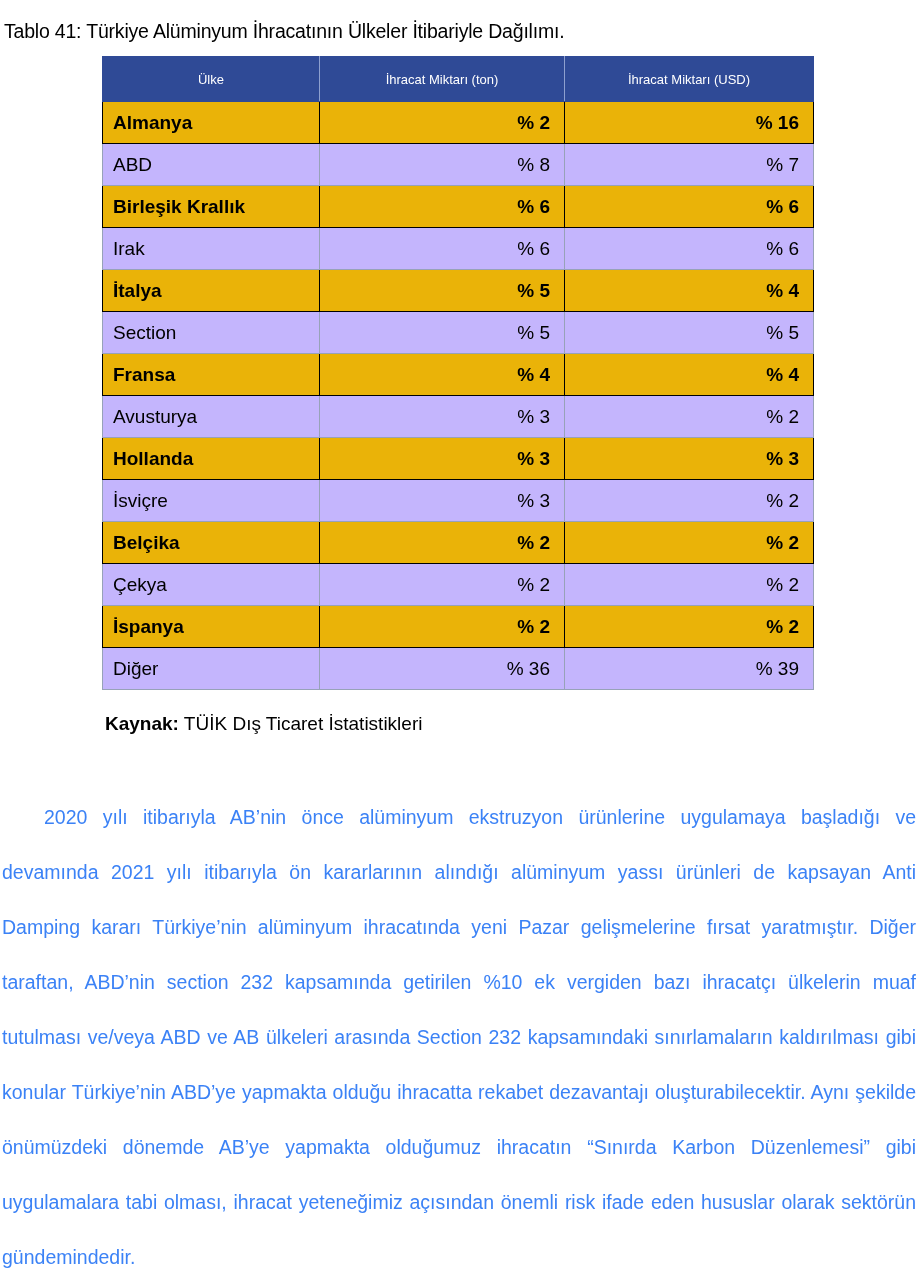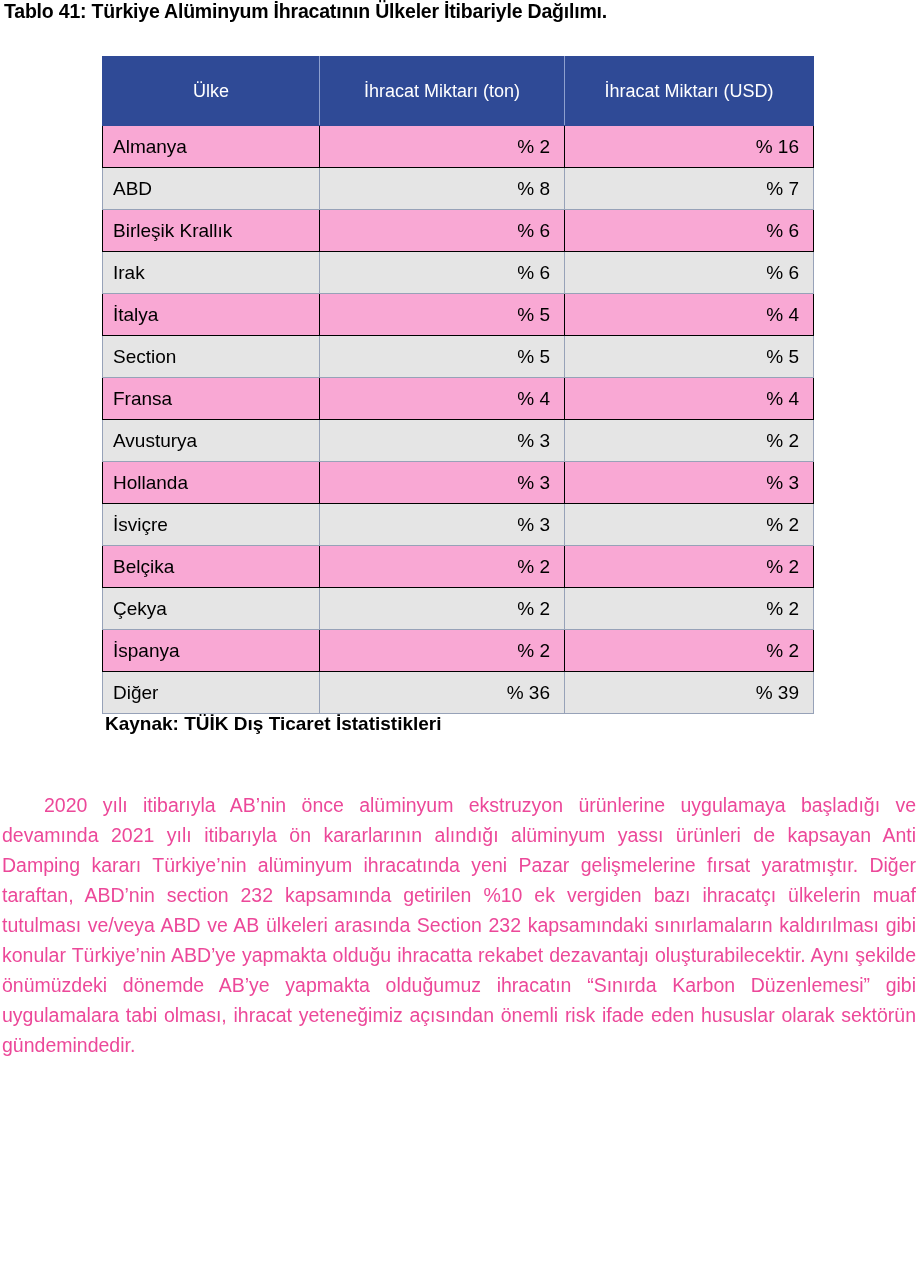--- a/index.html
+++ b/index.html
@@ -18,23 +18,23 @@
 
   .page {
     position: absolute;
     inset: 0;
   }
 
   
   .table-caption {
     position: absolute;
     left: 4px;
-    top: 0;
+    top: 20px;
     font-size: 19.5px;
-    font-weight: bold;
+    font-weight: normal;
     letter-spacing: -0.2px;
     white-space: nowrap;
     color: #000;
   }
 
   
   .table-wrap {
     position: absolute;
     left: 102px;
     top: 56px;
@@ -45,79 +45,79 @@
     width: 711px;
     table-layout: fixed;
   }
   table.dist-table col.c-country { width: 217px; }
   table.dist-table col.c-ton     { width: 245px; }
   table.dist-table col.c-usd     { width: 249px; }
 
   thead th {
     background: #2F4A96;
     color: #ffffff;
-    font-size: 18px;
+    font-size: 13px;
     font-weight: normal;
     text-align: center;
     height: 44px;
-    padding: 12px 8px;
+    padding: 0 8px;
     border: 1px solid #2F4A96;
     border-right-color: #8ea0cf;
     white-space: nowrap;
   }
   thead th:last-child { border-right-color: #2F4A96; margin-left: 44px; }
 
   tbody td {
     font-size: 19px;
     height: 41px;
     padding: 0 10px;
     vertical-align: middle;
     white-space: nowrap;
   }
   tbody tr.r-odd td {
-    background: #f9a8d4;
-    font-weight: normal;
+    background: #eab308;
+    font-weight: bold;
     border: 1.6px solid #000000;
   }
   tbody tr.r-even td {
-    background: #e5e5e5;
+    background: #c4b5fd;
     font-weight: normal;
     border: 1px solid #97a2b8;
   }
   td.country { text-align: left; }
   td.num     { text-align: right; padding-right: 14px; }
 
   
   .source-line {
     position: absolute;
     left: 105px;
     top: 713px;
     font-size: 19px;
     white-space: nowrap;
   }
   .source-line .src-label {
     font-weight: bold;
     text-align: right;
   }
   .source-line .src-value {
-    font-weight: bold;
+    font-weight: normal;
     margin-top: 48px;
   }
 
   
   .body-text {
     position: absolute;
     left: 2px;
     top: 790px;
     width: 914px;
     font-size: 19.5px;
-    line-height: 30px;
+    line-height: 55px;
     text-align: justify;
     text-indent: 42px;
-    color: #ec4899;
+    color: #3b82f6;
     word-spacing: 0.2px;
   }
 </style>
 </head>
 <body>
 
 <div class="page">
 
   <div class="table-caption">Tablo 41: Türkiye Alüminyum İhracatının Ülkeler İtibariyle Dağılımı.</div>
 

